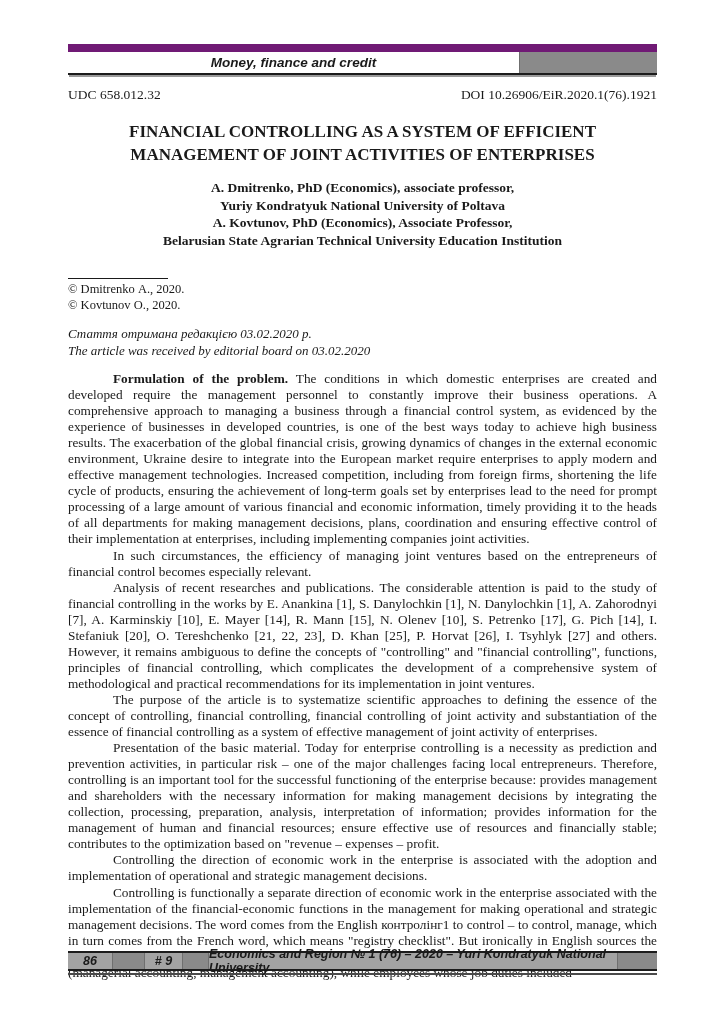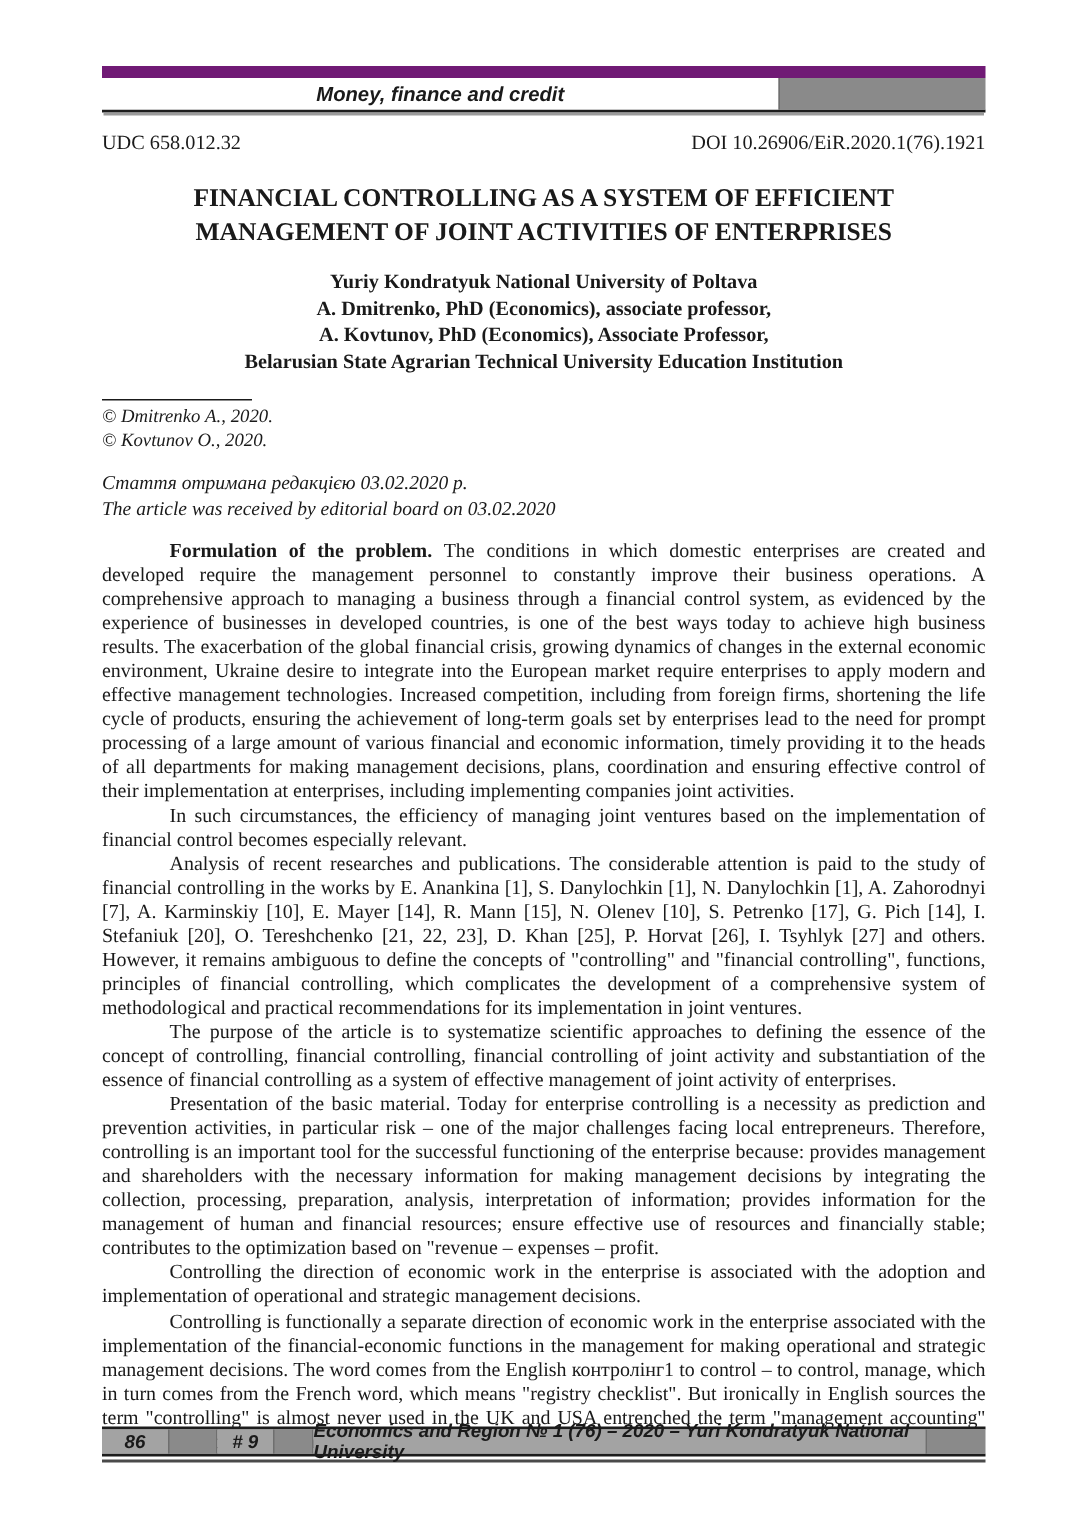--- a/index.html
+++ b/index.html
@@ -42,22 +42,22 @@
     text-align:center;font-weight:bold;
     font-size:17px;line-height:23px;
   }
   .authors{
     margin-top:13px;
     text-align:center;font-weight:bold;
     font-size:13.5px;line-height:17.5px;
   }
   
   .copyright{
-    margin-top:17px;
-    font-style:italic;font-size:12.5px;line-height:15.5px;
+    margin-top:29px;
+    font-size:12.5px;line-height:15.5px;
   }
   .copyright .rule{
     width:100px;height:0;border-top:1.5px solid #1a1a1a;margin-bottom:3px;
   }
   .received{
     margin-top:13px;
     font-style:italic;font-size:13px;line-height:16.5px;
   }
   
   .body-text{margin-top:12px;}
@@ -105,40 +105,40 @@
     <span>UDC 658.012.32</span>
     <span>DOI 10.26906/EiR.2020.1(76).1921</span>
   </div>
 
   <div class="art-title">
     <div>FINANCIAL CONTROLLING AS A SYSTEM OF EFFICIENT</div>
     <div>MANAGEMENT OF JOINT ACTIVITIES OF ENTERPRISES</div>
   </div>
 
   <div class="authors">
+    <div>A. Dmitrenko, PhD (Economics), associate professor,</div>
     <div>Yuriy Kondratyuk National University of Poltava</div>
-    <div>A. Dmitrenko, PhD (Economics), associate professor,</div>
     <div>A. Kovtunov, PhD (Economics), Associate Professor,</div>
     <div>Belarusian State Agrarian Technical University Education Institution</div>
   </div>
 
   <div class="copyright">
     <div class="rule"></div>
     <div>© Dmitrenko А., 2020.</div>
     <div>© Kovtunov О., 2020.</div>
   </div>
 
   <div class="received">
     <div>Стаття отримана редакцією 03.02.2020 р.</div>
     <div>The article was received by editorial board on 03.02.2020</div>
   </div>
 
   <div class="body-text">
     <p><b>Formulation of the problem.</b> <span>The conditions in which domestic enterprises are created and developed require the management personnel to constantly improve their business operations. A comprehensive approach to managing a business through a financial control system, as evidenced by the experience of businesses in developed countries, is one of the best ways today to achieve high business results. The exacerbation of the global financial crisis, growing dynamics of changes in the external economic environment, Ukraine desire to integrate into the European market require enterprises to apply modern and effective management technologies. Increased competition, including from foreign firms, shortening the life cycle of products, ensuring the achievement of long-term goals set by enterprises lead to the need for prompt processing of a large amount of various financial and economic information, timely providing it to the heads of all departments for making management decisions, plans, coordination and ensuring effective control of their implementation at enterprises, including implementing companies joint activities.</span></p>
-    <p><b></b> <span>In such circumstances, the efficiency of managing joint ventures based on the implementation of financial control becomes especially relevant.</span></p>
+    <p><b></b> <span>In such circumstances, the efficiency of managing joint ventures based on the entrepreneurs of financial control becomes especially relevant.</span></p>
     <p><b></b> <span>Analysis of recent researches and publications. The considerable attention is paid to the study of financial controlling in the works by E. Anankina [1], S. Danylochkin [1], N. Danylochkin [1], A. Zahorodnyi [7], A. Karminskiy [10], E. Mayer [14], R. Mann [15], N. Olenev [10], S. Petrenko [17], G. Pich [14], I. Stefaniuk [20], O. Tereshchenko [21, 22, 23], D. Khan [25], P. Horvat [26], I. Tsyhlyk [27] and others. However, it remains ambiguous to define the concepts of "controlling" and "financial controlling", functions, principles of financial controlling, which complicates the development of a comprehensive system of methodological and practical recommendations for its implementation in joint ventures.</span></p>
     <p><b></b> <span>The purpose of the article is to systematize scientific approaches to defining the essence of the concept of controlling, financial controlling, financial controlling of joint activity and substantiation of the essence of financial controlling as a system of effective management of joint activity of enterprises.</span></p>
     <p><b></b> <span>Presentation of the basic material. Today for enterprise controlling is a necessity as prediction and prevention activities, in particular risk – one of the major challenges facing local entrepreneurs. Therefore, controlling is an important tool for the successful functioning of the enterprise because: provides management and shareholders with the necessary information for making management decisions by integrating the collection, processing, preparation, analysis, interpretation of information; provides information for the management of human and financial resources; ensure effective use of resources and financially stable; contributes to the optimization based on "revenue – expenses – profit.</span></p>
     <p><b></b> <span>Controlling the direction of economic work in the enterprise is associated with the adoption and implementation of operational and strategic management decisions.</span></p>
     <p><b></b> <span>Controlling is functionally a separate direction of economic work in the enterprise associated with the implementation of the financial-economic functions in the management for making operational and strategic management decisions. The word comes from the English контролінг1 to control – to control, manage, which in turn comes from the French word, which means "registry checklist". But ironically in English sources the term "controlling" is almost never used in the UK and USA entrenched the term "management accounting" (managerial accounting, management accounting), while employees whose job duties included</span></p>
   </div>
 
   <div class="foot-wrap">
     <div class="foot-bar">
       <div class="cell c-page">86</div>

